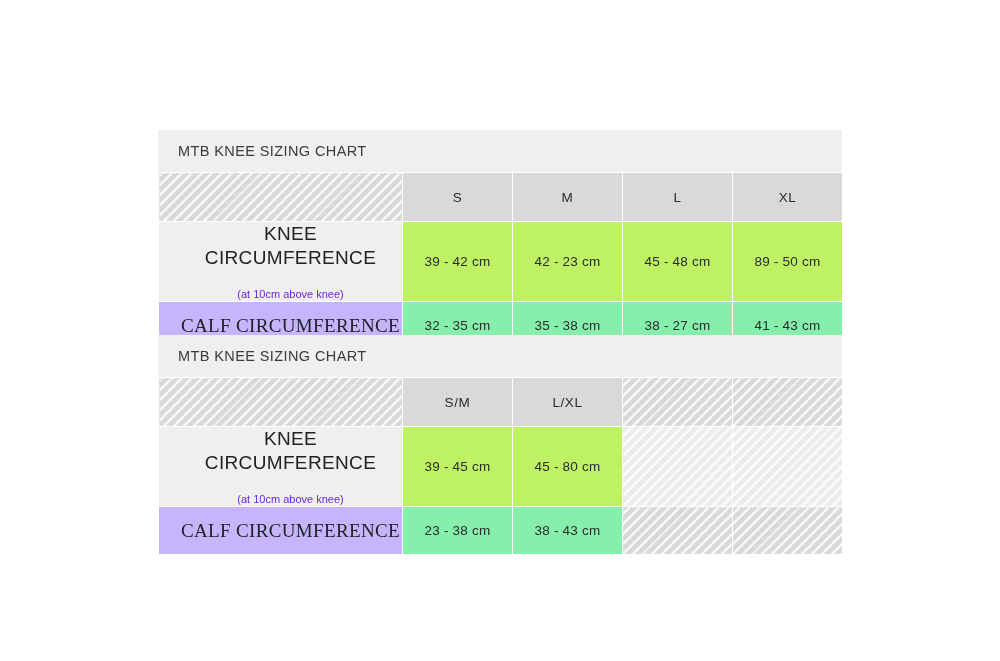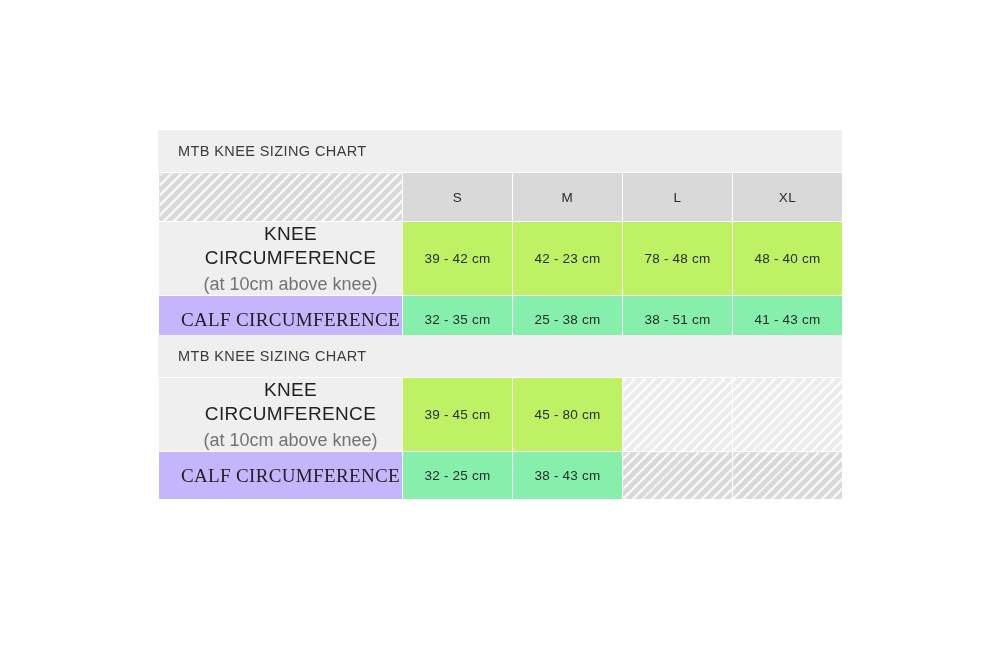--- a/index.html
+++ b/index.html
@@ -97,23 +97,23 @@
     font-family: Liberation Serif, serif;
   }
   .row-label .main {
     display: block;
     font-size: 19px;
     letter-spacing: 0.35px;
     color: #222222;
   }
   .row-label .sub {
     display: block;
-    font-size: 18px;
-    color: #737373;
-    margin-top: 3px;
+    font-size: 11px;
+    color: #6d28d9;
+    margin-top: 18px;
   }
   .val {
     background: #bef264;
     font-size: 13.5px;
     letter-spacing: 0.2px;
   }
   .val.shade {
     background: #86efac;
   }
   tr.row-head td { height: 48px; }
@@ -143,64 +143,71 @@
           <td class="head-cell">L</td>
           <td class="head-cell">XL</td>
         </tr>
         <tr>
           <td class="row-label">
             <span class="main">KNEE CIRCUMFERENCE</span>
             <span class="sub">(at 10cm above knee)</span>
           </td>
           <td class="val">39 - 42 cm</td>
           <td class="val">42 - 23 cm</td>
-          <td class="val">78 - 48 cm</td>
-          <td class="val">48 - 40 cm</td>
+          <td class="val">45 - 48 cm</td>
+          <td class="val">89 - 50 cm</td>
         </tr>
         <tr>
           <td class="row-label shade">
             <span class="main">CALF CIRCUMFERENCE</span>
           </td>
           <td class="val shade">32 - 35 cm</td>
-          <td class="val shade">25 - 38 cm</td>
-          <td class="val shade">38 - 51 cm</td>
+          <td class="val shade">35 - 38 cm</td>
+          <td class="val shade">38 - 27 cm</td>
           <td class="val shade">41 - 43 cm</td>
         </tr>
       </tbody>
     </table>
   </div>
 
   <div class="chart-block" id="chart-1">
     <div class="chart-title-row">
       <span class="chart-title">MTB KNEE SIZING CHART</span>
     </div>
     <table class="sizing">
       <colgroup>
         <col class="labelcol">
         <col class="datacol">
         <col class="datacol">
         <col class="datacol">
         <col class="datacol">
       </colgroup>
       <tbody>
+        <tr class="row-head">
+          <td class="hatch"></td>
+          <td class="head-cell">S/M</td>
+          <td class="head-cell">L/XL</td>
+          <td class="hatch"></td>
+          <td class="hatch"></td>
+        </tr>
         <tr>
           <td class="row-label">
             <span class="main">KNEE CIRCUMFERENCE</span>
             <span class="sub">(at 10cm above knee)</span>
           </td>
           <td class="val">39 - 45 cm</td>
           <td class="val">45 - 80 cm</td>
           <td class="hatch-light"></td>
           <td class="hatch-light"></td>
         </tr>
         <tr>
           <td class="row-label shade">
             <span class="main">CALF CIRCUMFERENCE</span>
           </td>
-          <td class="val shade">32 - 25 cm</td>
+          <td class="val shade">23 - 38 cm</td>
           <td class="val shade">38 - 43 cm</td>
           <td class="hatch"></td>
           <td class="hatch"></td>
         </tr>
       </tbody>
     </table>
   </div>
 
 </div>
 

